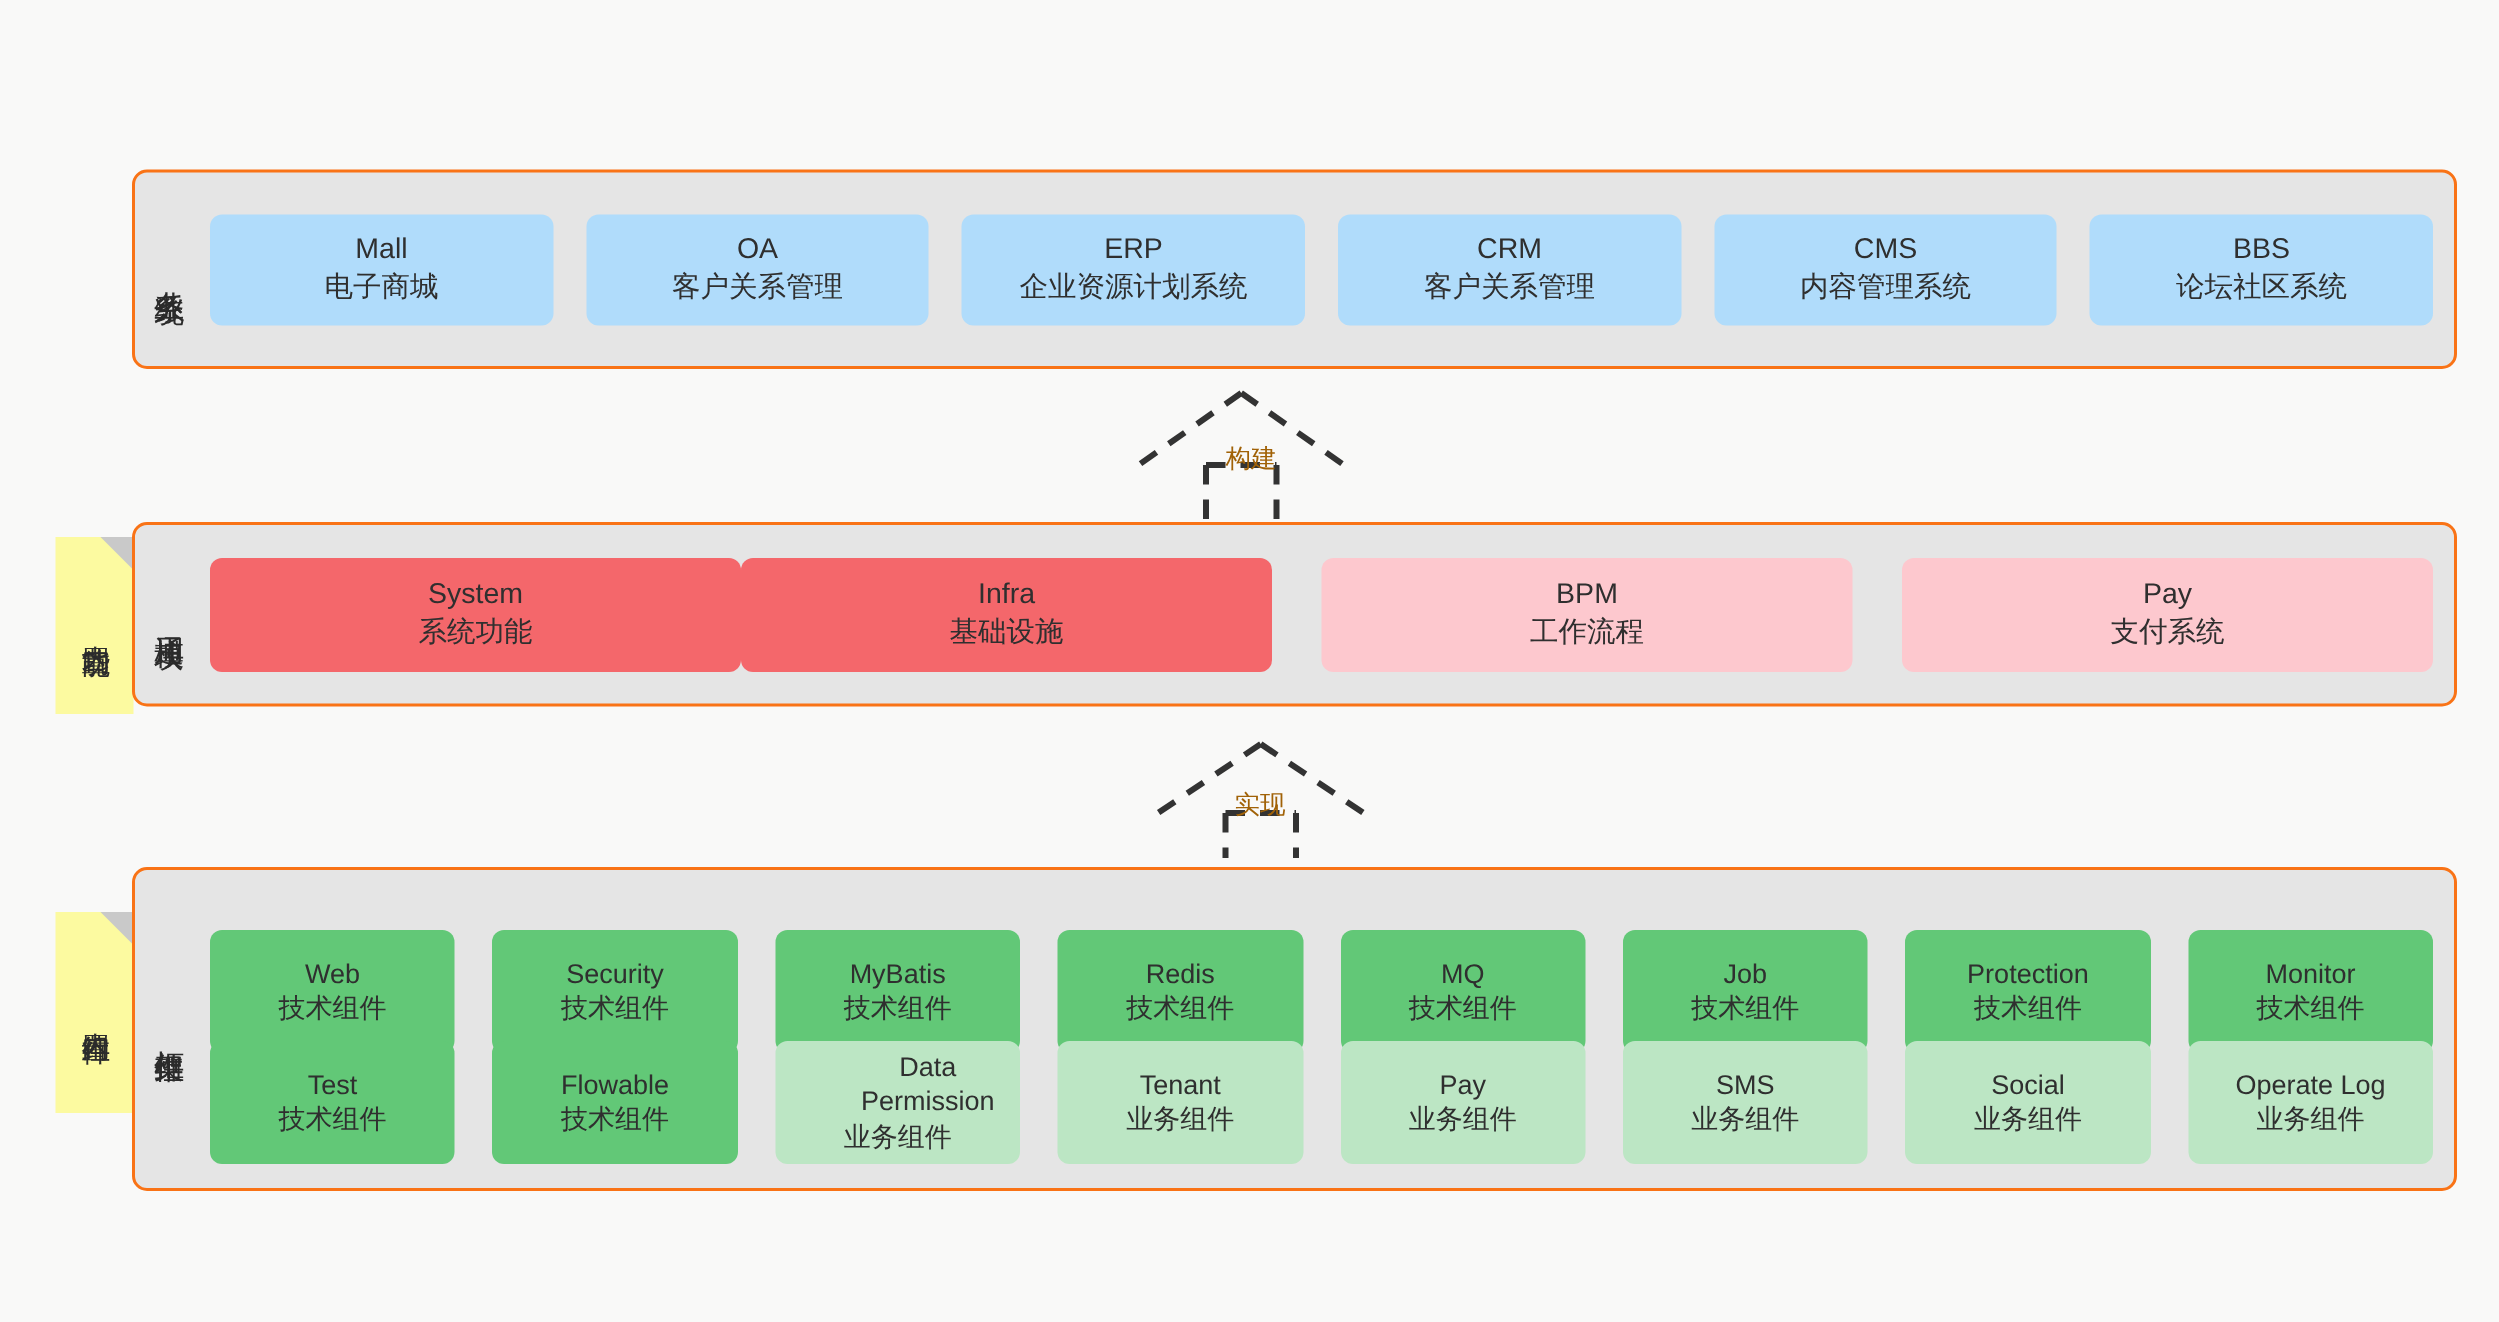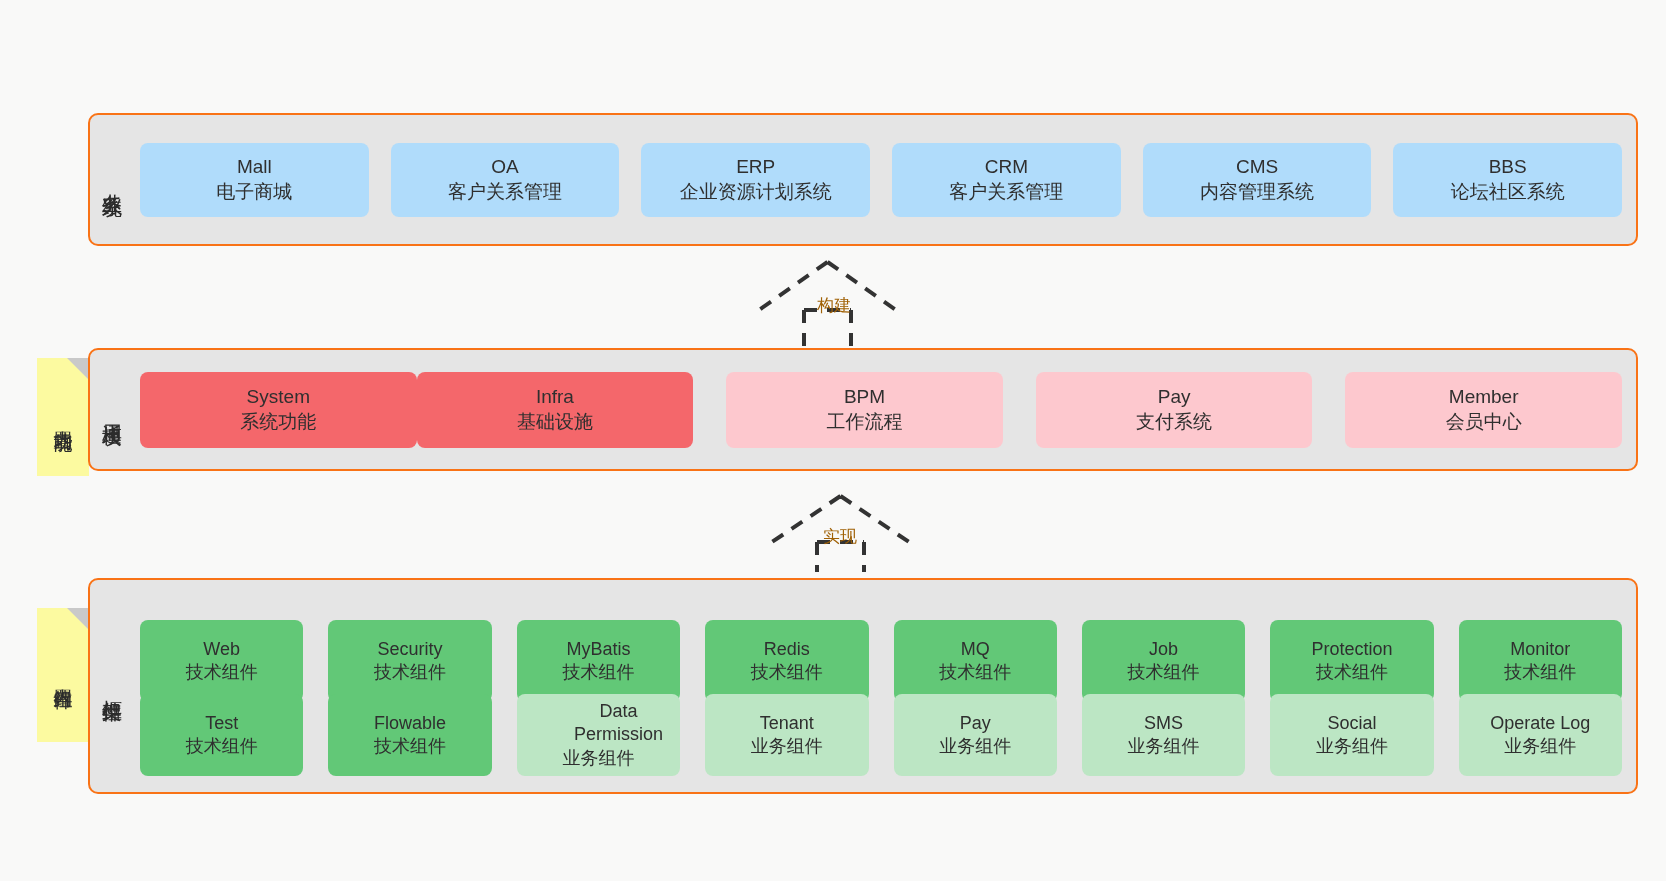--- a/index.html
+++ b/index.html
@@ -228,24 +228,20 @@
       <div class="card c-pink">
         <span class="l1">BPM</span>
         <span class="l2">工作流程</span>
       </div>
 
       <div class="card c-pink">
         <span class="l1">Pay</span>
         <span class="l2">支付系统</span>
       </div>
 
-      <div class="card c-pink">
-        <span class="l1">Member</span>
-        <span class="l2">会员中心</span>
-      </div>
 
 
     </div>
   </div>
 
   <div class="arrow" id="arrow-impl">
     <svg width="145" height="80" viewBox="0 0 145 80">
       <path d="M72.5 4 L141 50 M72.5 4 L4 50" fill="none" stroke="#333" stroke-width="4" stroke-dasharray="13 10" stroke-linecap="butt"></path>
       <path d="M49 50 L49 80 M96 50 L96 80 M49 50 L96 50" fill="none" stroke="#333" stroke-width="4" stroke-dasharray="13 10"></path>
     </svg>

